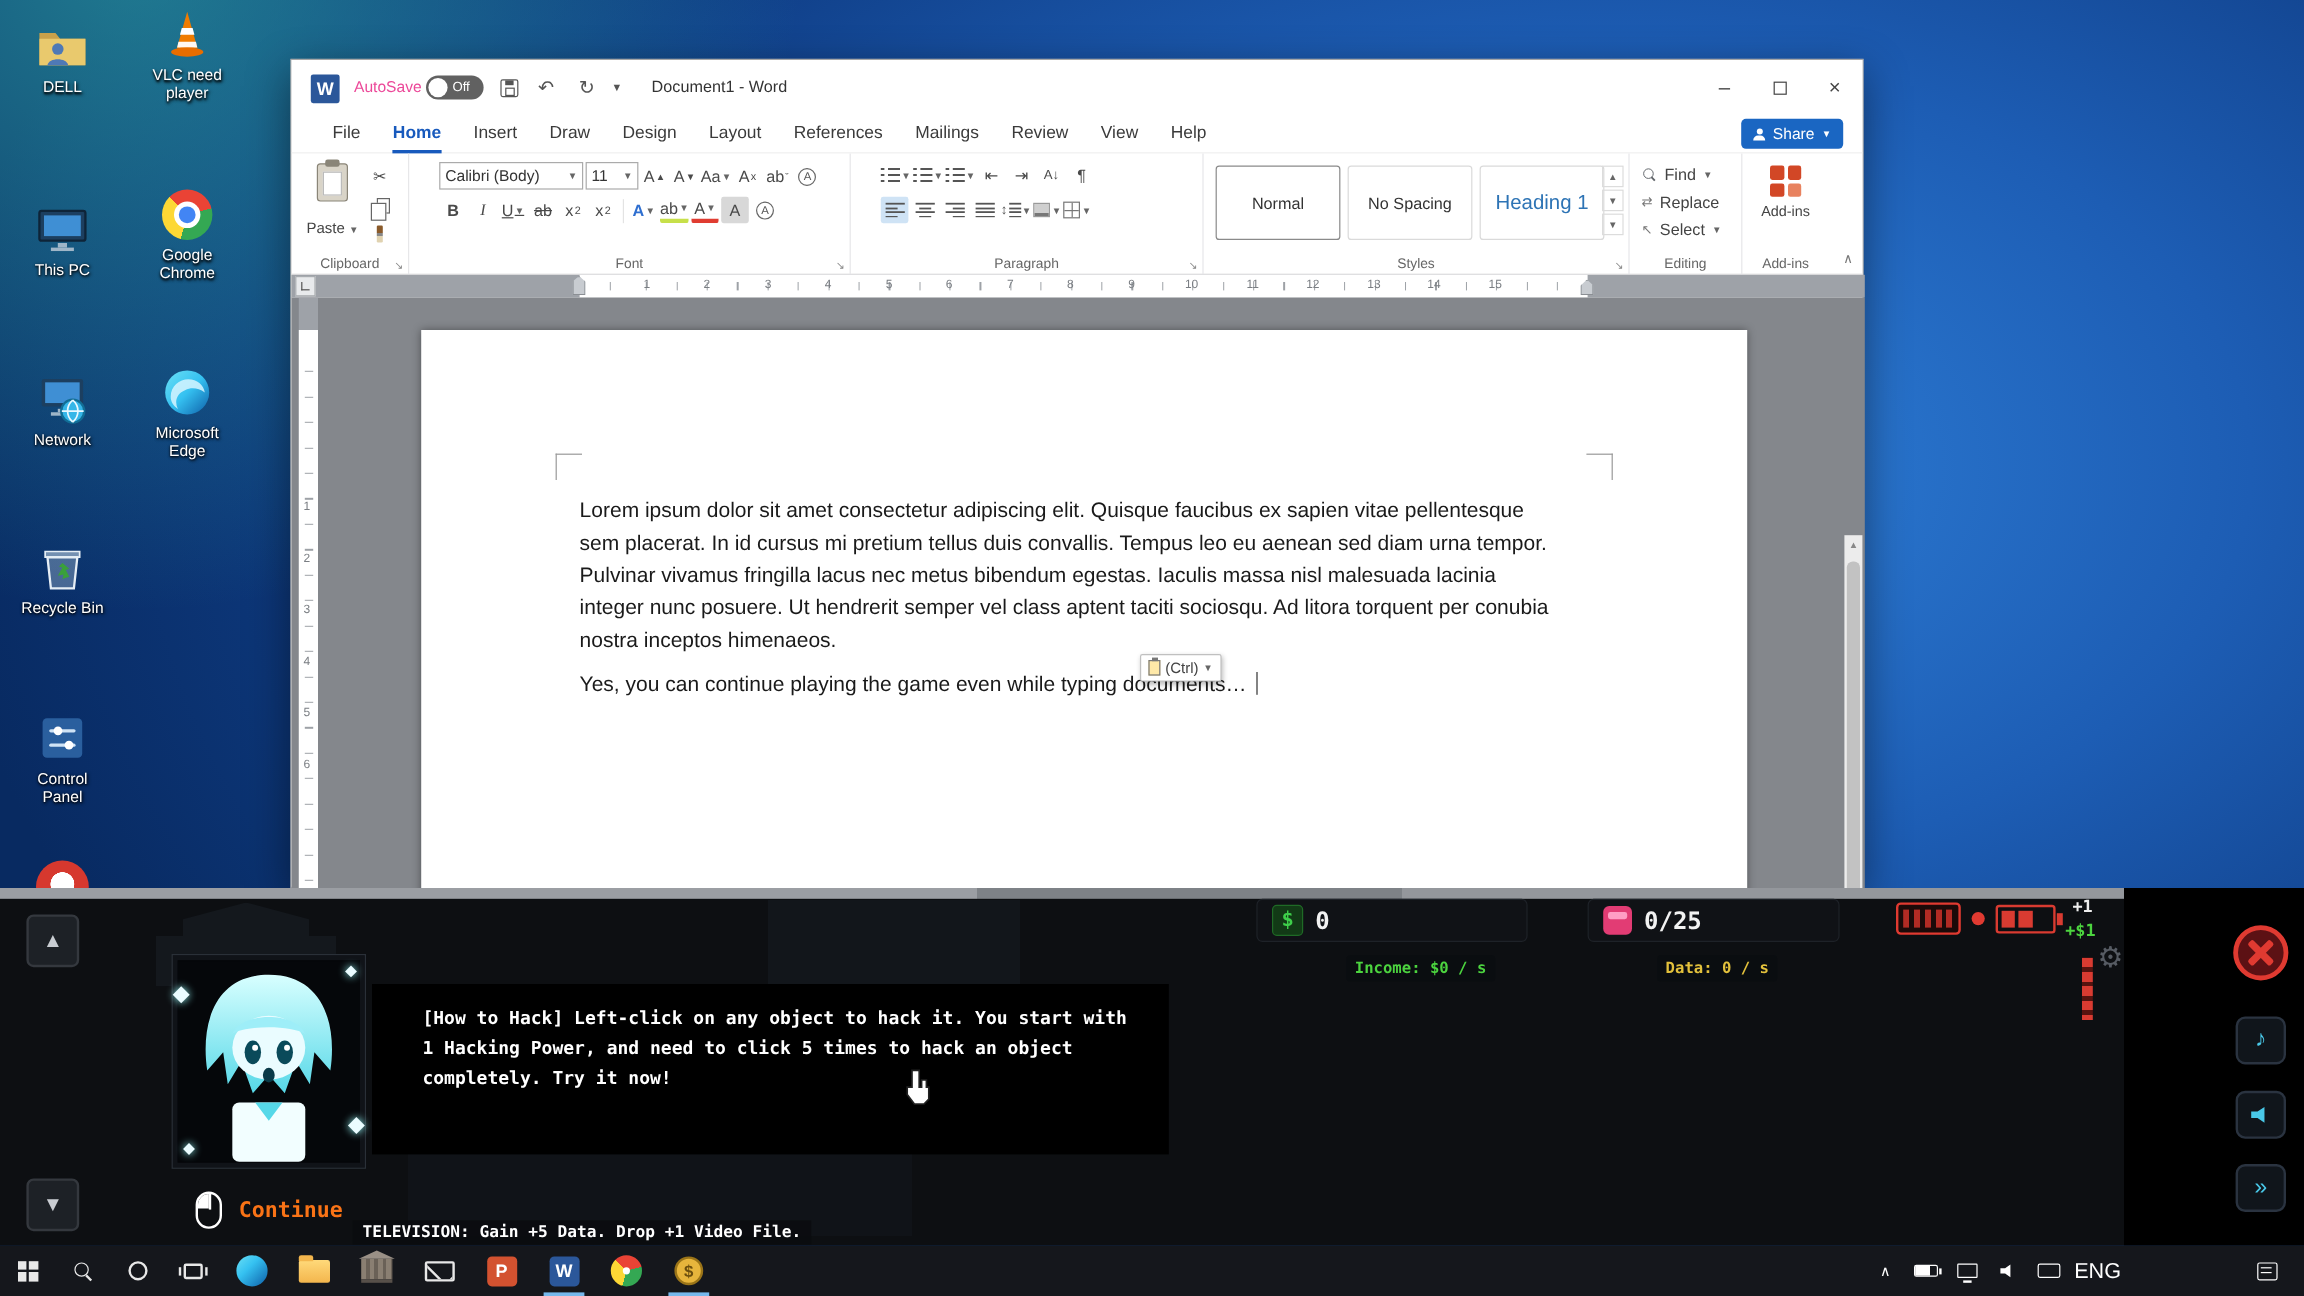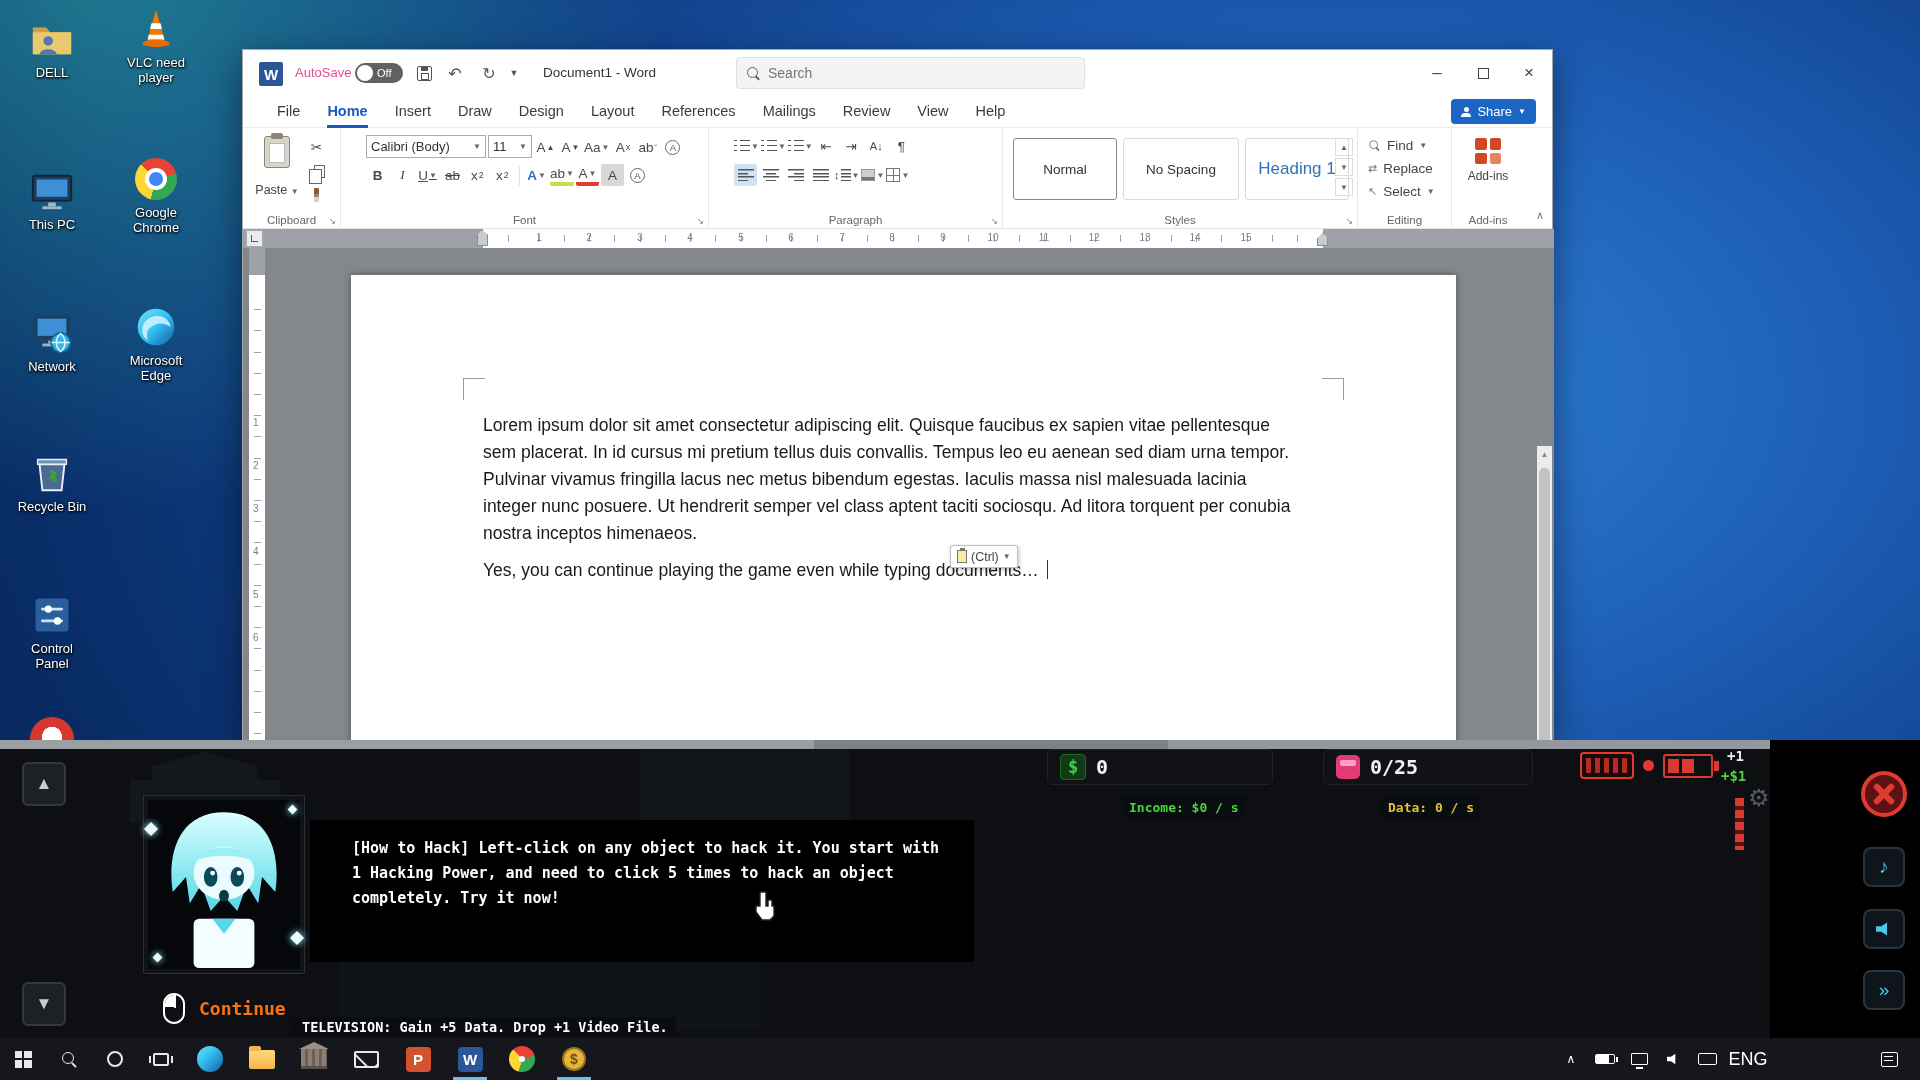--- a/index.html
+++ b/index.html
@@ -304,24 +304,20 @@
         <span class="knob"></span>
         <span class="tstate">Off</span>
       </div>
       <div class="tbtn" style="left:167px">
           <span class="ic-floppy"></span>
         </div>
       <div class="tbtn" style="left:198px">↶</div>
       <div class="tbtn" style="left:232px">↻</div>
       <div class="tbtn" style="left:262px;width:18px;font-size:9px">▼</div>
       <div class="wdoc-title">Document1 - Word</div>
-      <div class="wsearch">
-        <span class="mag"></span>
-        <input placeholder="Search" style="">
-      </div>
       <div class="wincontrols">
         <div class="wc">–</div>
         <div class="wc">
             <span class="maxbox"></span>
           </div>
         <div class="wc">×</div>
       </div>
     </div>
 
     <div class="wtabs">
@@ -444,21 +440,21 @@
               <span class="dd">▼</span>
             </div>
         </div>
         <div class="glabel">Paragraph</div>
         <div class="lnch">↘</div>
       </div>
 
       <div class="rgroup" style="left:760px;width:355px">
         <div style="position:absolute;left:10px;top:10px;display:flex;gap:6px">
           <div class="style-box sel" style="width:104px">Normal</div>
-          <div class="style-box" style="width:116px">No Spacing</div>
+          <div class="style-box" style="width:104px">No Spacing</div>
           <div class="style-box h1" style="width:104px">Heading 1</div>
         </div>
         <div class="sarrows">
           <div class="sarrow">▲</div>
           <div class="sarrow">▼</div>
           <div class="sarrow">▼</div>
         </div>
         <div class="glabel">Styles</div>
         <div class="lnch">↘</div>
       </div>

